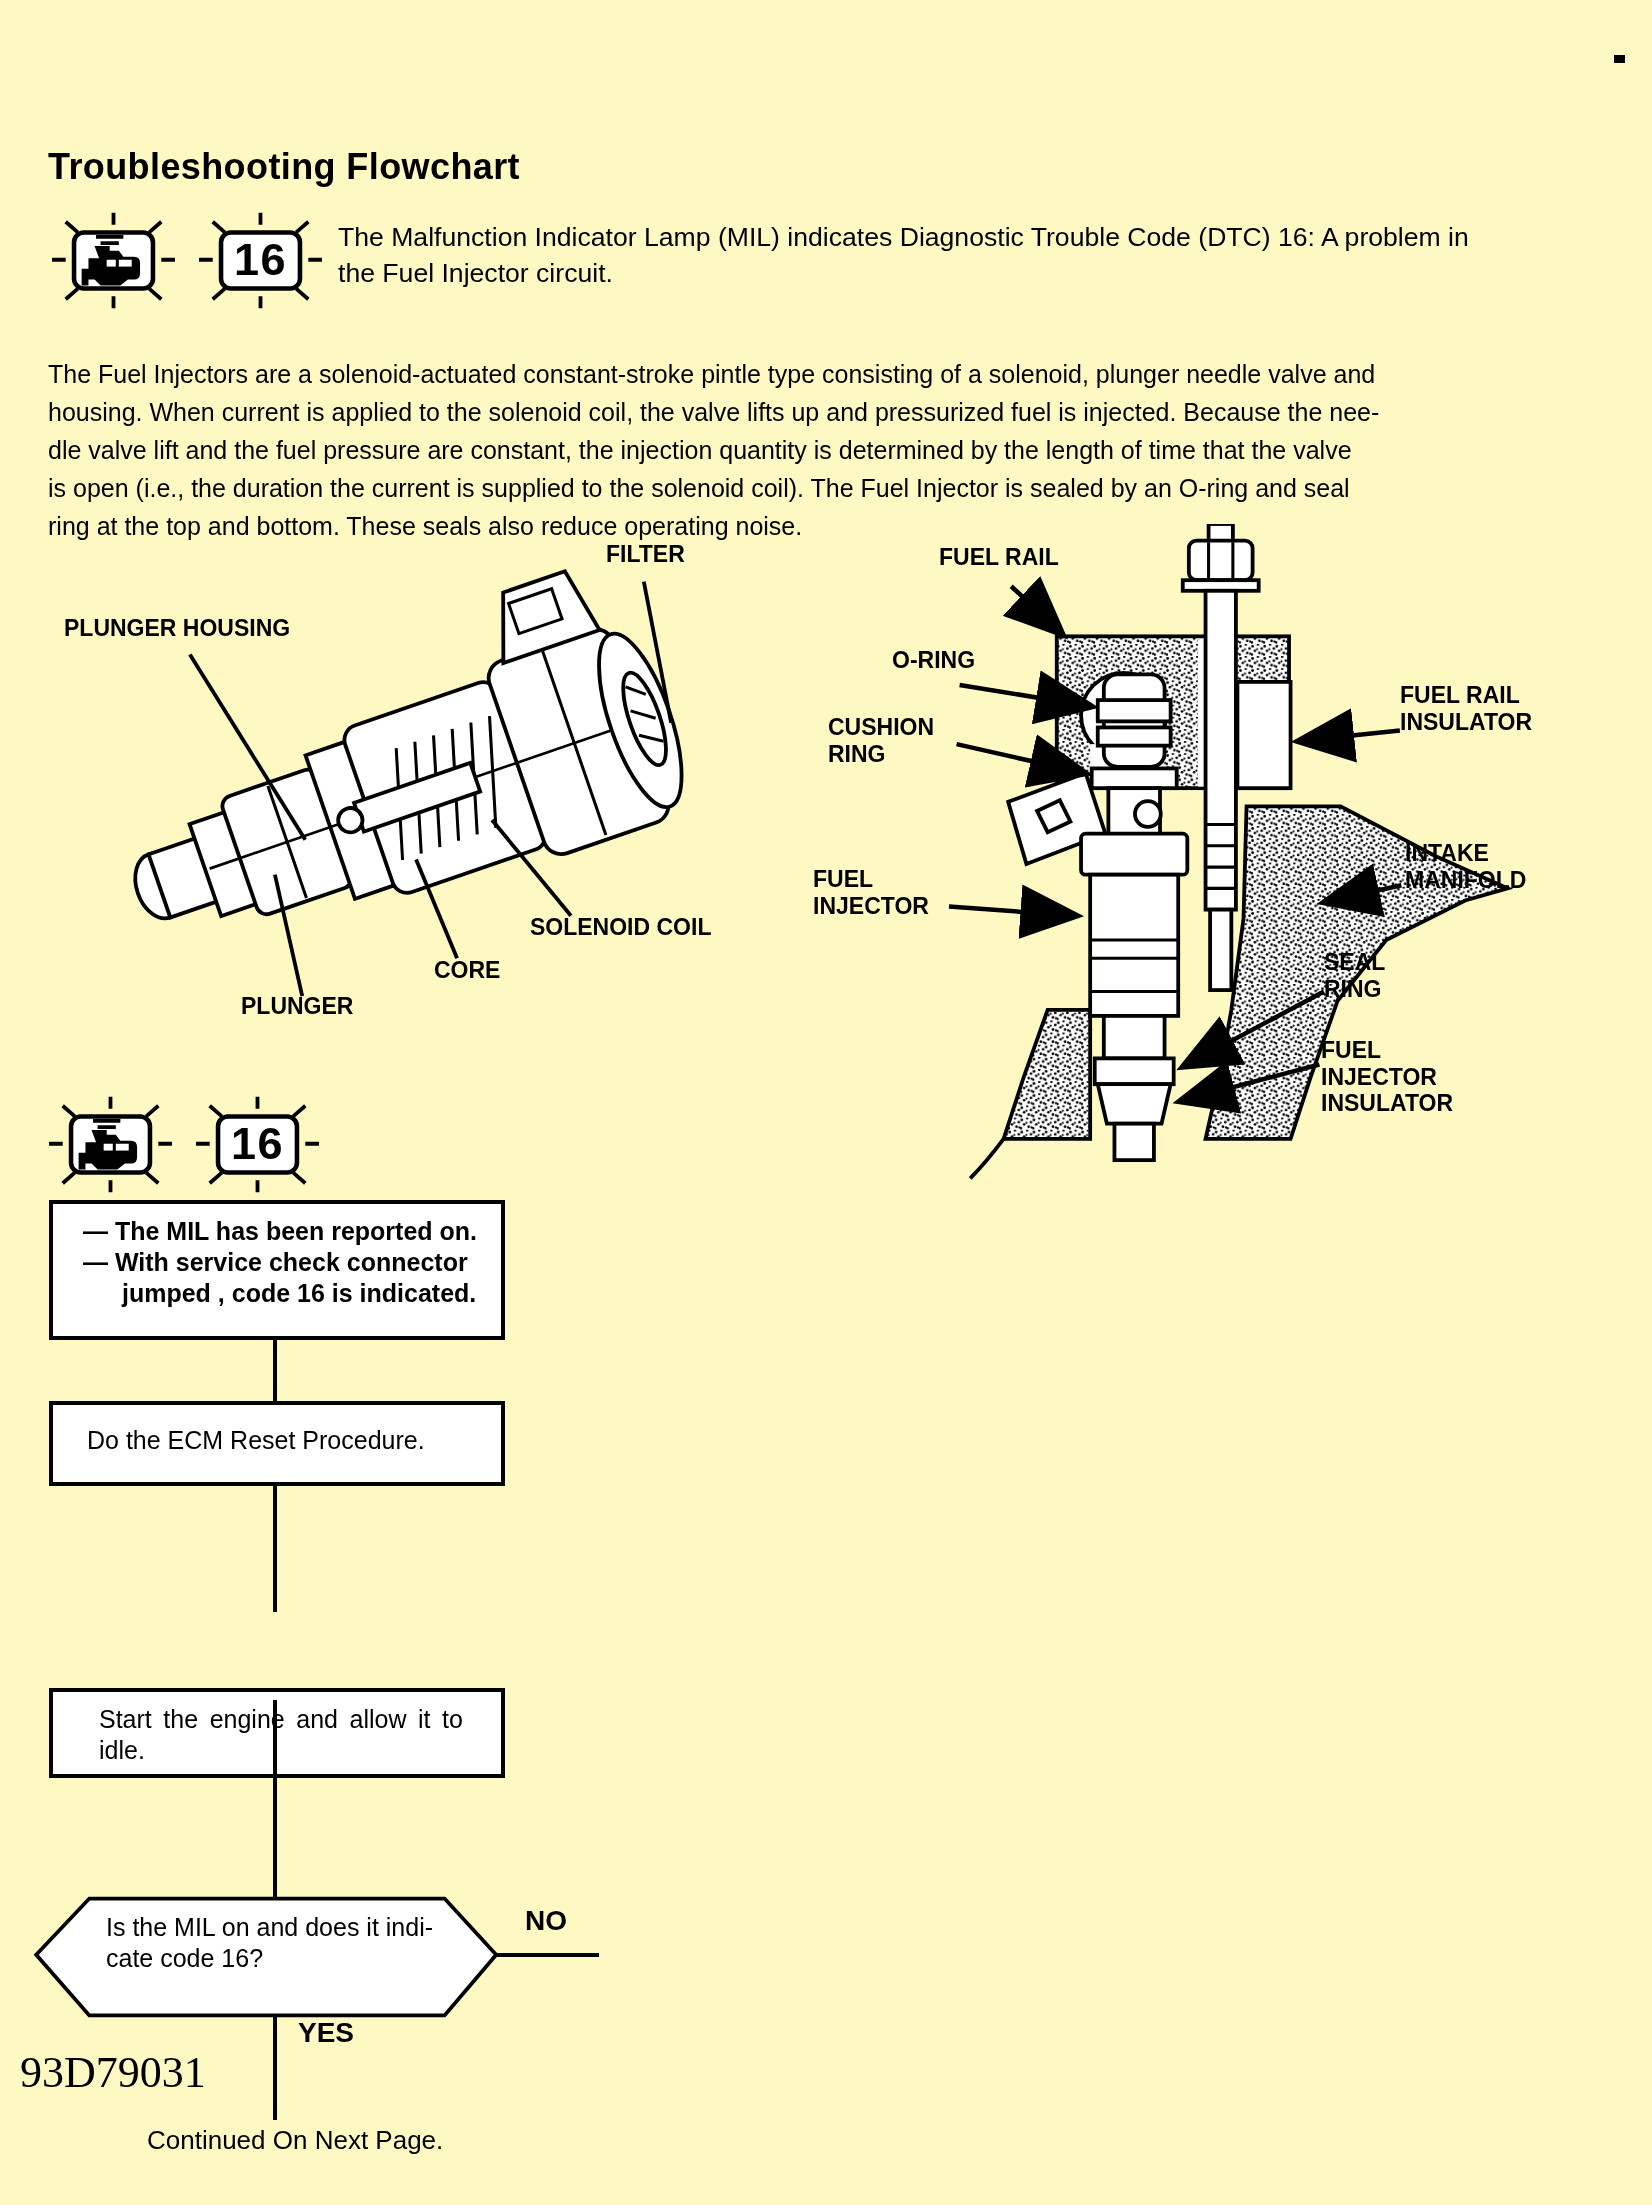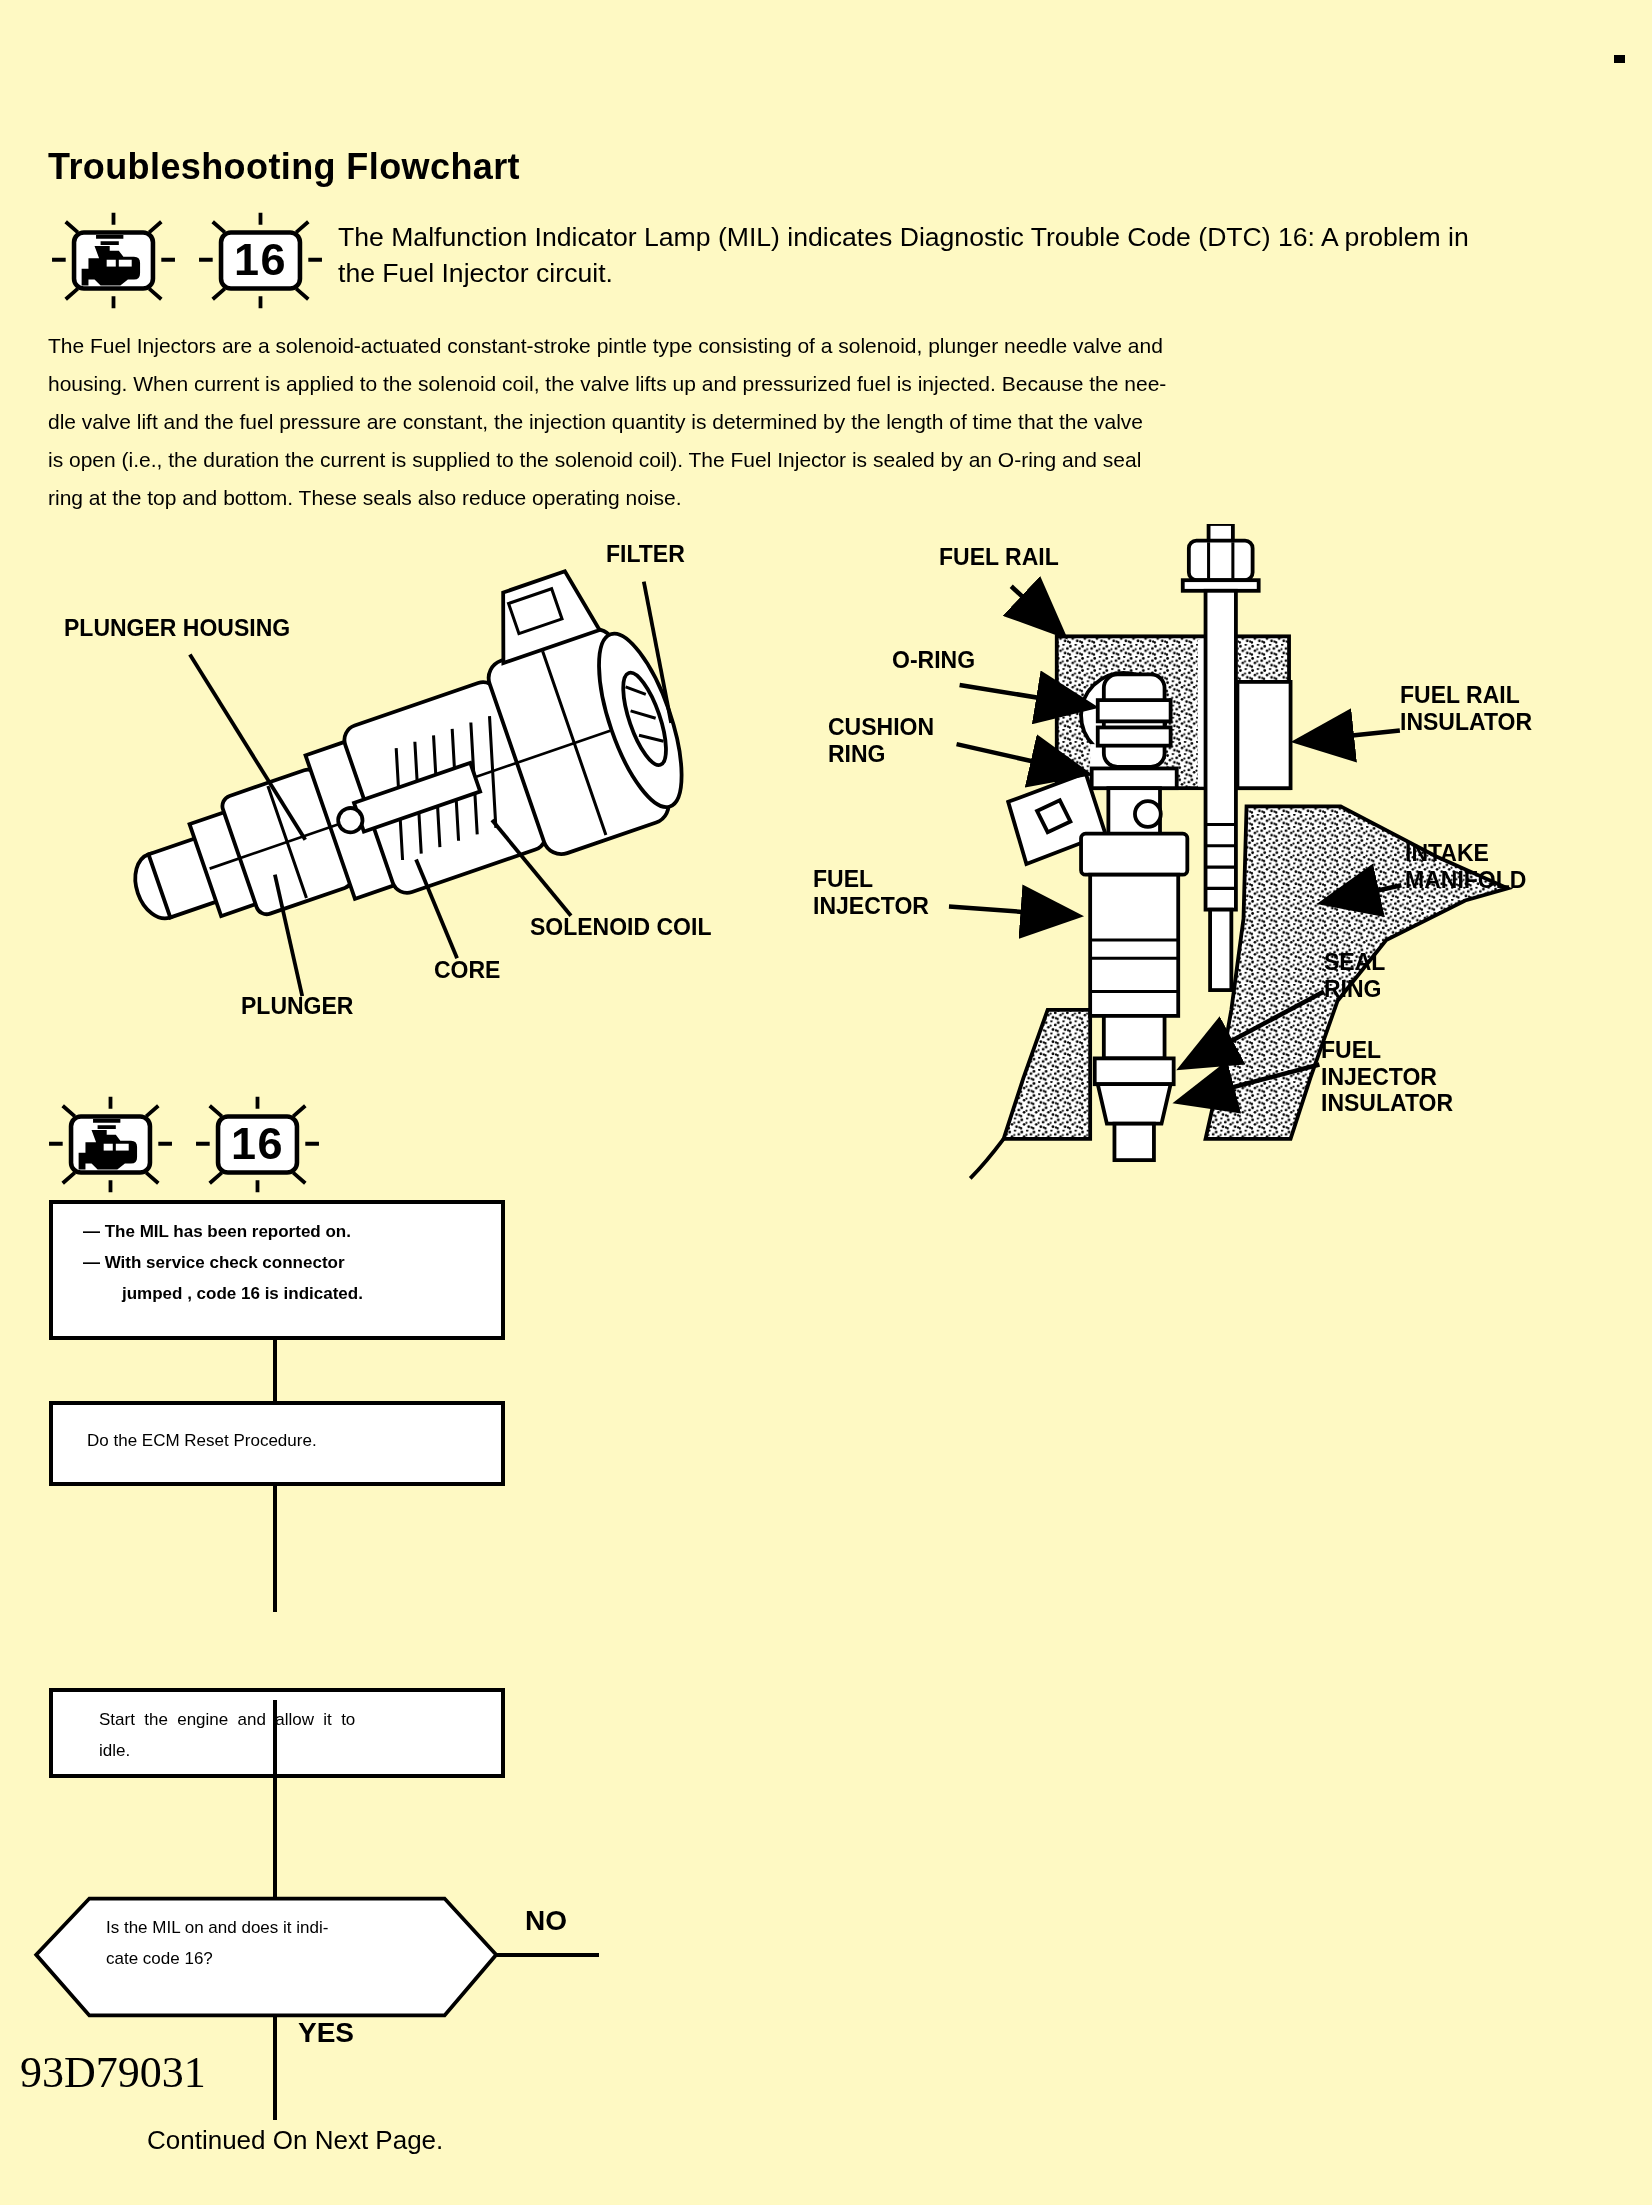--- a/index.html
+++ b/index.html
@@ -1,25 +1,25 @@
 <!DOCTYPE html>
 <html style="font-size:12px"><head>
 <meta charset="utf-8">
 <style>
   html,body{margin:0;padding:0;background:#fff;}
   #page{position:relative;width:1652px;height:2205px;background:#fef9c3;overflow:hidden;
         font-family:"Liberation Sans","DejaVu Sans",sans-serif;color:#000;}
   .abs{position:absolute;}
   .ml{white-space:pre-line;}
   .title{font-size:36px;font-weight:bold;letter-spacing:0.4px;}
-  .body-text{font-size:21px;line-height:38px;}
+  .body-text{font-size:25px;line-height:38px;margin-top:28px;}
   .intro-text{font-size:26.6px;line-height:36px;}
   .lbl{font-size:23px;line-height:26.6px;font-weight:bold;white-space:pre-line;}
   .flowbox{border:4.6px solid #000;background:#fff;box-sizing:border-box;}
-  .flowtext{font-size:17px;line-height:31px;}
+  .flowtext{font-size:25px;line-height:31px;}
   .bold{font-weight:bold;}
   .vline{width:3.8px;background:#000;}
   .hline{height:3.8px;background:#000;}
   .dash-indent{margin-left:39px;}
   .branch-lbl{font-size:28px;font-weight:bold;}
   .serif-id{font-family:"Liberation Serif","DejaVu Serif",serif;font-size:44px;}
   .mil-icon{width:129px;height:99px;}
   .mil-code{position:absolute;left:25px;top:21px;width:79px;height:56px;
             display:flex;align-items:center;justify-content:center;
             font-size:45px;font-weight:bold;letter-spacing:1.5px;}

